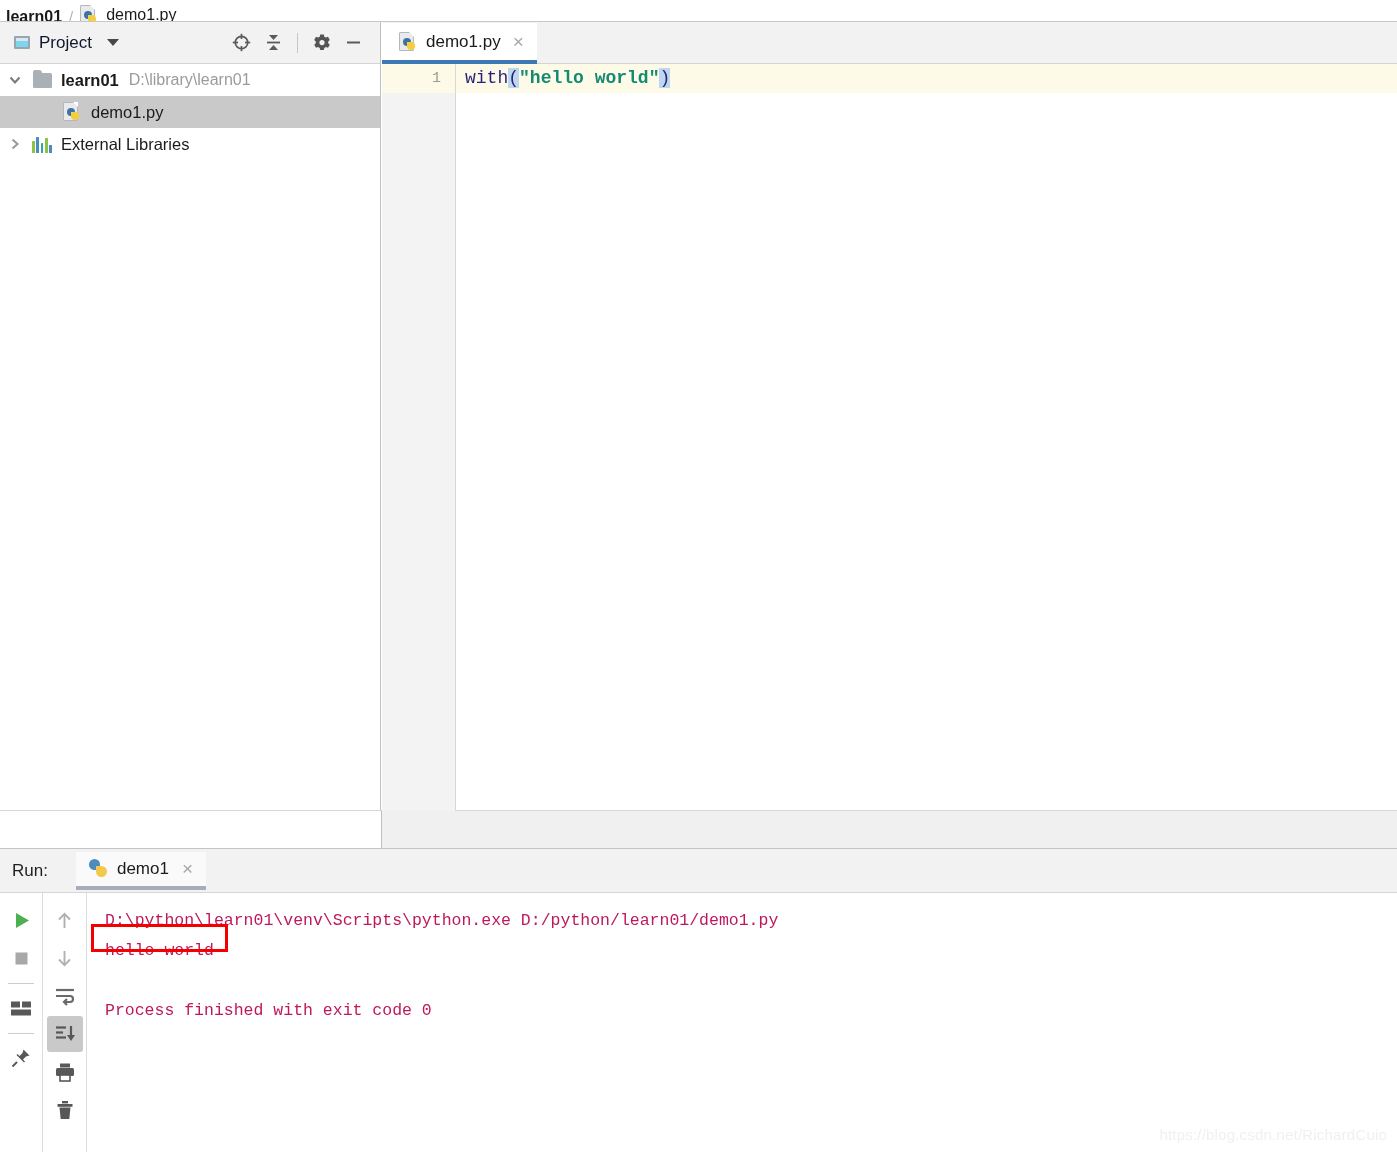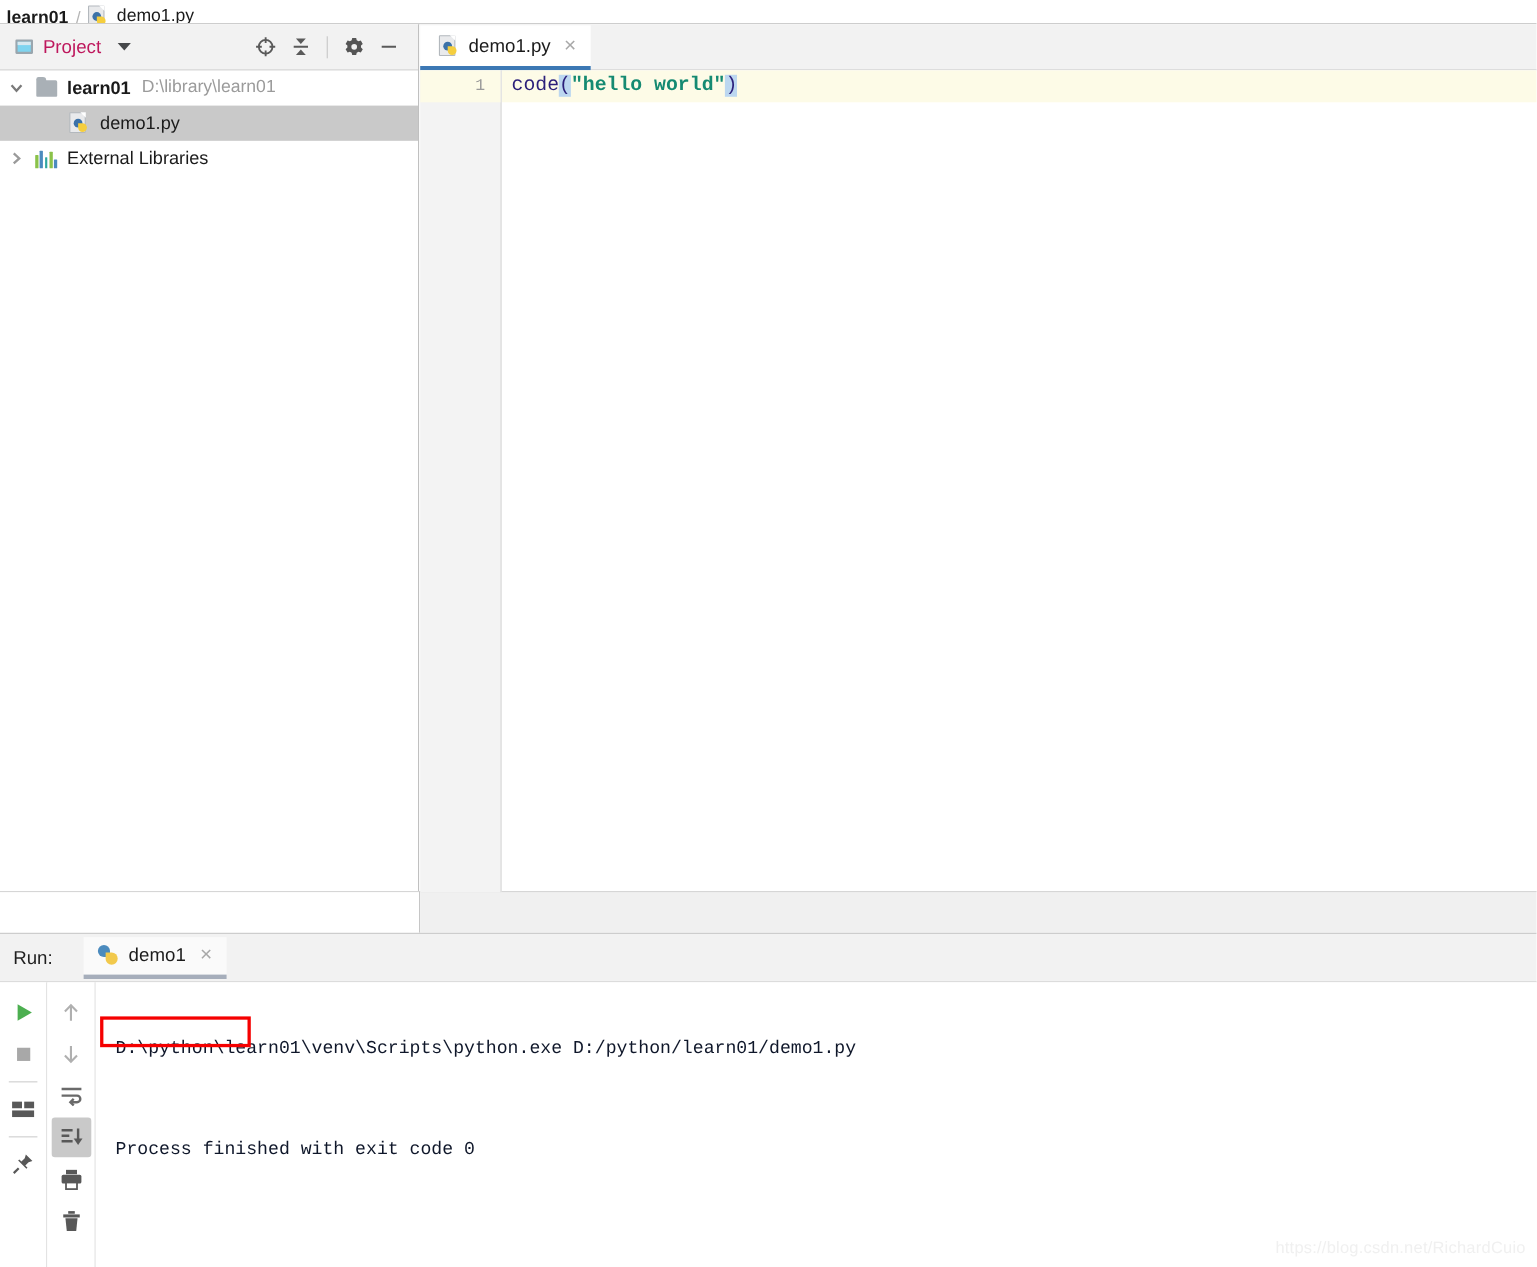--- a/index.html
+++ b/index.html
@@ -67,21 +67,21 @@
     border-bottom: 1px solid #d4d4d4;
     display: flex;
     align-items: center;
     padding: 0 12px 0 14px;
   }
   .project-title {
     display: flex;
     align-items: center;
     gap: 9px;
     font-size: 17px;
-    color: #be185d;
+    color: #0f172a;
   }
   .ph-spacer { flex: 1; }
   .ph-tools {
     display: flex;
     align-items: center;
     gap: 3px;
   }
   .tool-btn {
     width: 29px; height: 29px;
     display: flex; align-items: center; justify-content: center;
@@ -460,24 +460,23 @@
   .console {
     flex: 1;
     background: #ffffff;
     position: relative;
     padding: 13px 0 0 18px;
     overflow: hidden;
   }
   .console-line {
     font-family: "Liberation Mono", monospace;
     font-size: 16.5px;
-    color: #0f172a;
+    color: #be185d;
     line-height: 30px;
     white-space: pre;
-    margin-top: 32px;
   }
   .console-gap { height: 30px; }
 
   .annot-box {
     position: absolute;
     left: 91px; top: 924px;
     width: 137px; height: 28px;
     border: 3px solid #f50000;
     pointer-events: none;
     z-index: 50;
@@ -621,21 +620,21 @@
         <span class="tab-close">×</span>
       </div>
     </div>
 
     <div class="code-wrap">
       <div class="gutter">
         <div class="lineno">1</div>
       </div>
       <div class="code-body">
         <div class="code-line-hl"></div>
-        <div class="code-line"><span class="tok-fn">code</span><span class="tok-paren">(</span><span class="tok-str">"hello world"</span><span class="tok-paren">)</span></div>
+        <div class="code-line"><span class="tok-fn">with</span><span class="tok-paren">(</span><span class="tok-str">"hello world"</span><span class="tok-paren">)</span></div>
       </div>
     </div>
   </div>
 
   <div class="status-strip-left"></div>
   <div class="status-strip"></div>
 
   <div class="run-panel">
 
     <div class="run-header">
@@ -720,20 +719,21 @@
           <svg width="20" height="21" viewBox="0 0 20 21">
             <rect x="7" y="1" width="6" height="2.4" fill="#585858"></rect>
             <rect x="2.5" y="4" width="15" height="2.8" fill="#585858"></rect>
             <path d="M4.5 7.5h11l-1.2 11.5H5.7z" fill="#585858"></path>
           </svg>
         </div>
       </div>
 
       <div class="console">
         <div class="console-line">D:\python\learn01\venv\Scripts\python.exe D:/python/learn01/demo1.py</div>
+        <div class="console-line">hello world</div>
         <div class="console-gap"></div>
         <div class="console-line">Process finished with exit code 0</div>
       </div>
     </div>
 
     <div class="watermark">https://blog.csdn.net/RichardCuio</div>
   </div>
 
   <div class="annot-box"></div>
 

